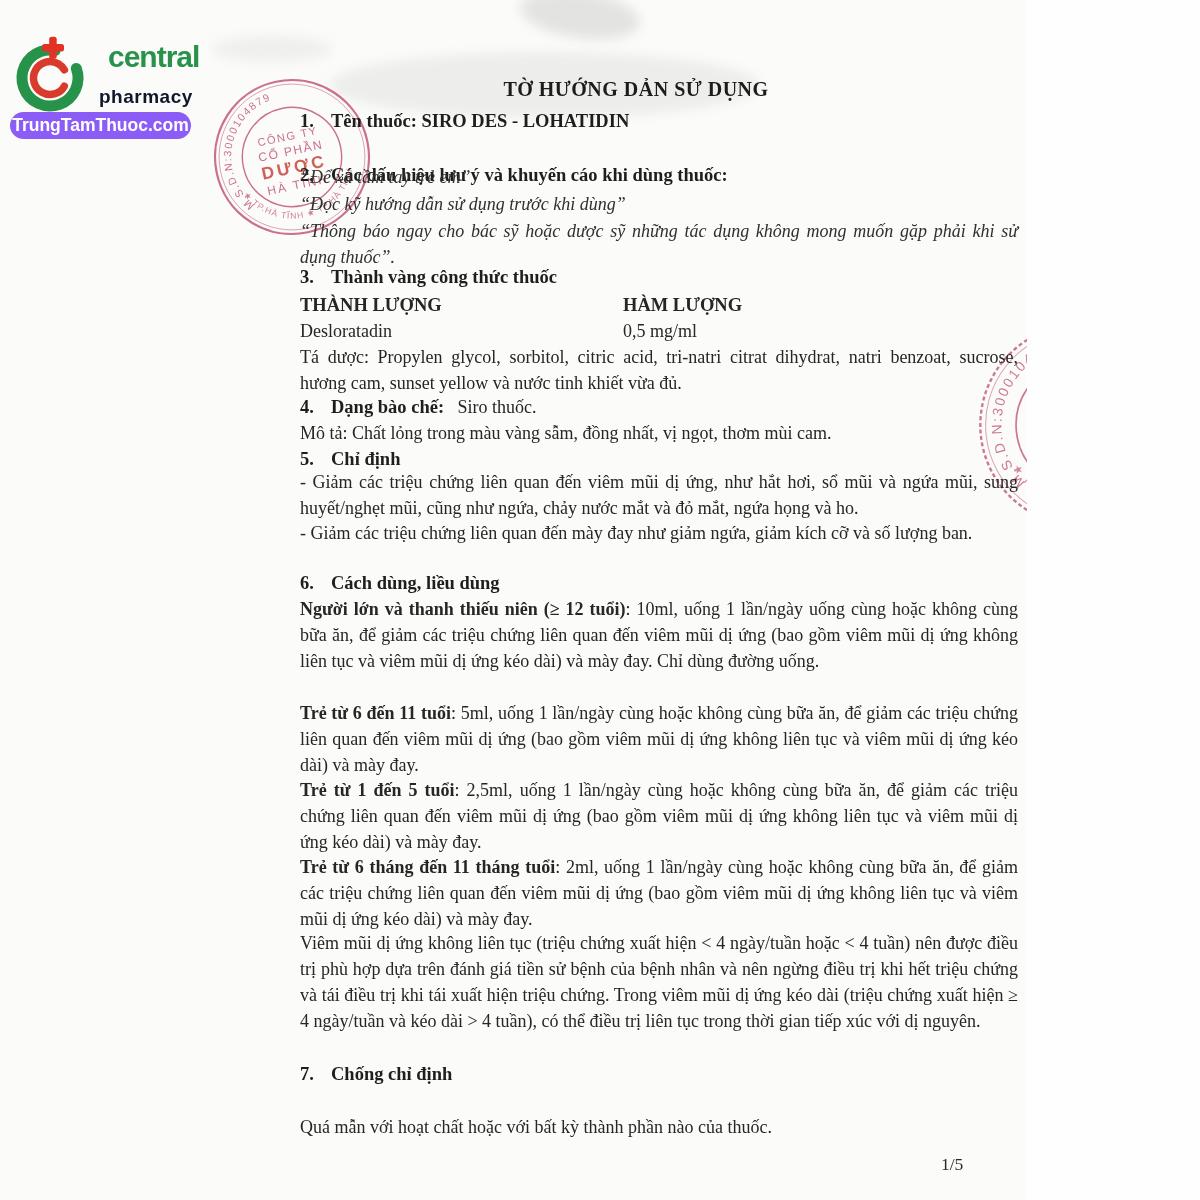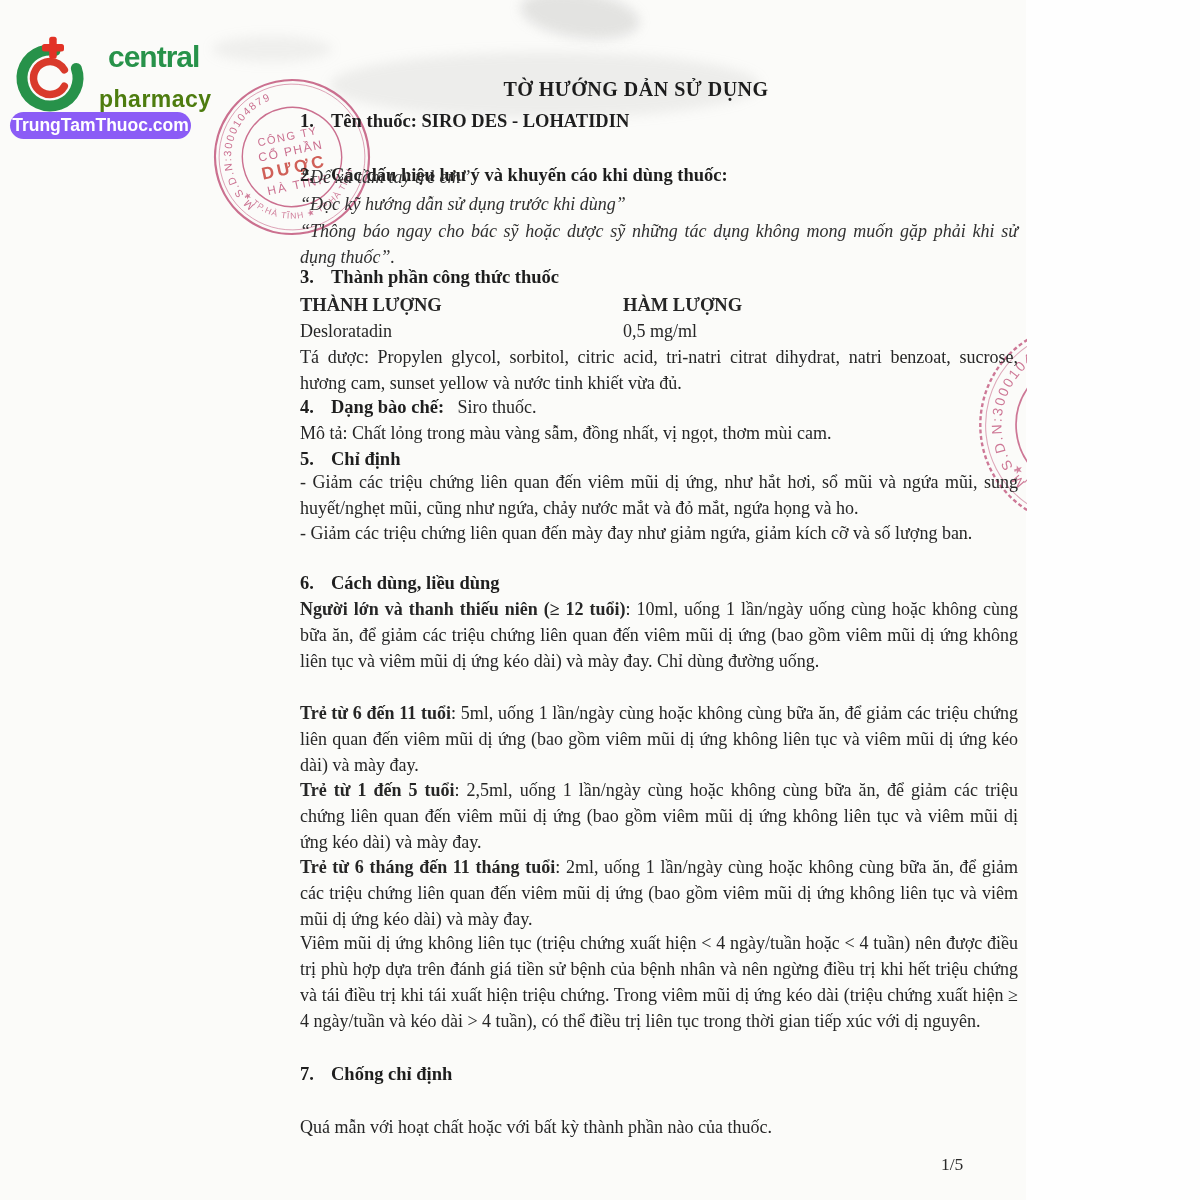--- a/index.html
+++ b/index.html
@@ -19,21 +19,21 @@
   
   .logo{position:absolute;left:6px;top:28px;width:215px;height:118px;}
   .brand{
     position:absolute;left:102px;top:12px;
     font-family:"Liberation Sans","DejaVu Sans",sans-serif;
     font-weight:bold;font-size:30px;letter-spacing:-1px;color:#27924a;
   }
   .brand-sub{
     position:absolute;left:93px;top:58px;
     font-family:"Liberation Sans","DejaVu Sans",sans-serif;
-    font-weight:bold;font-size:23px;letter-spacing:0.5px;color:#4d7c0f;
+    font-weight:bold;font-size:19px;letter-spacing:0.5px;color:#0f172a;
   }
   .banner{
     position:absolute;left:4px;top:84px;width:181px;height:27px;
     background:#8b5cf6;border-radius:14px;
     font-family:"Liberation Sans","DejaVu Sans",sans-serif;
     font-weight:bold;font-size:17.5px;line-height:27px;text-align:center;color:#ffffff;
   }
   
   .stamp1{position:absolute;left:211px;top:76px;transform:rotate(-12deg);}
   .stamp2-clip{position:absolute;left:975px;top:319px;width:52px;height:212px;overflow:hidden;}
@@ -128,21 +128,21 @@
 
 <div class="line heading" style="top:136px;margin-top:26px;">
   <span class="num">2.</span><span class="lbl">Các dấu hiệu lưu ý và khuyến cáo khi dùng thuốc:</span>
 </div>
 
 <div class="line quote" style="top:164px;">“Để xa tầm tay trẻ em”</div>
 <div class="line quote" style="top:191px;">“Đọc kỹ hướng dẫn sử dụng trước khi dùng”</div>
 <div class="line quote just" style="top:218px;">“Thông báo ngay cho bác sỹ hoặc dược sỹ những tác dụng không mong muốn gặp phải khi sử dụng thuốc”.</div>
 
 <div class="line heading" style="top:264px;">
-  <span class="num">3.</span><span class="lbl">Thành phần công thức thuốc</span>
+  <span class="num">3.</span><span class="lbl">Thành vàng công thức thuốc</span>
 </div>
 
 <div class="line cols" style="top:292px;height:26px;">
   <span>THÀNH LƯỢNG</span>
   <span class="c2">HÀM LƯỢNG</span>
 </div>
 <div class="line rowvals" style="top:318px;height:26px;">
   <span>Desloratadin</span>
   <span class="c2">0,5 mg/ml</span>
 </div>

